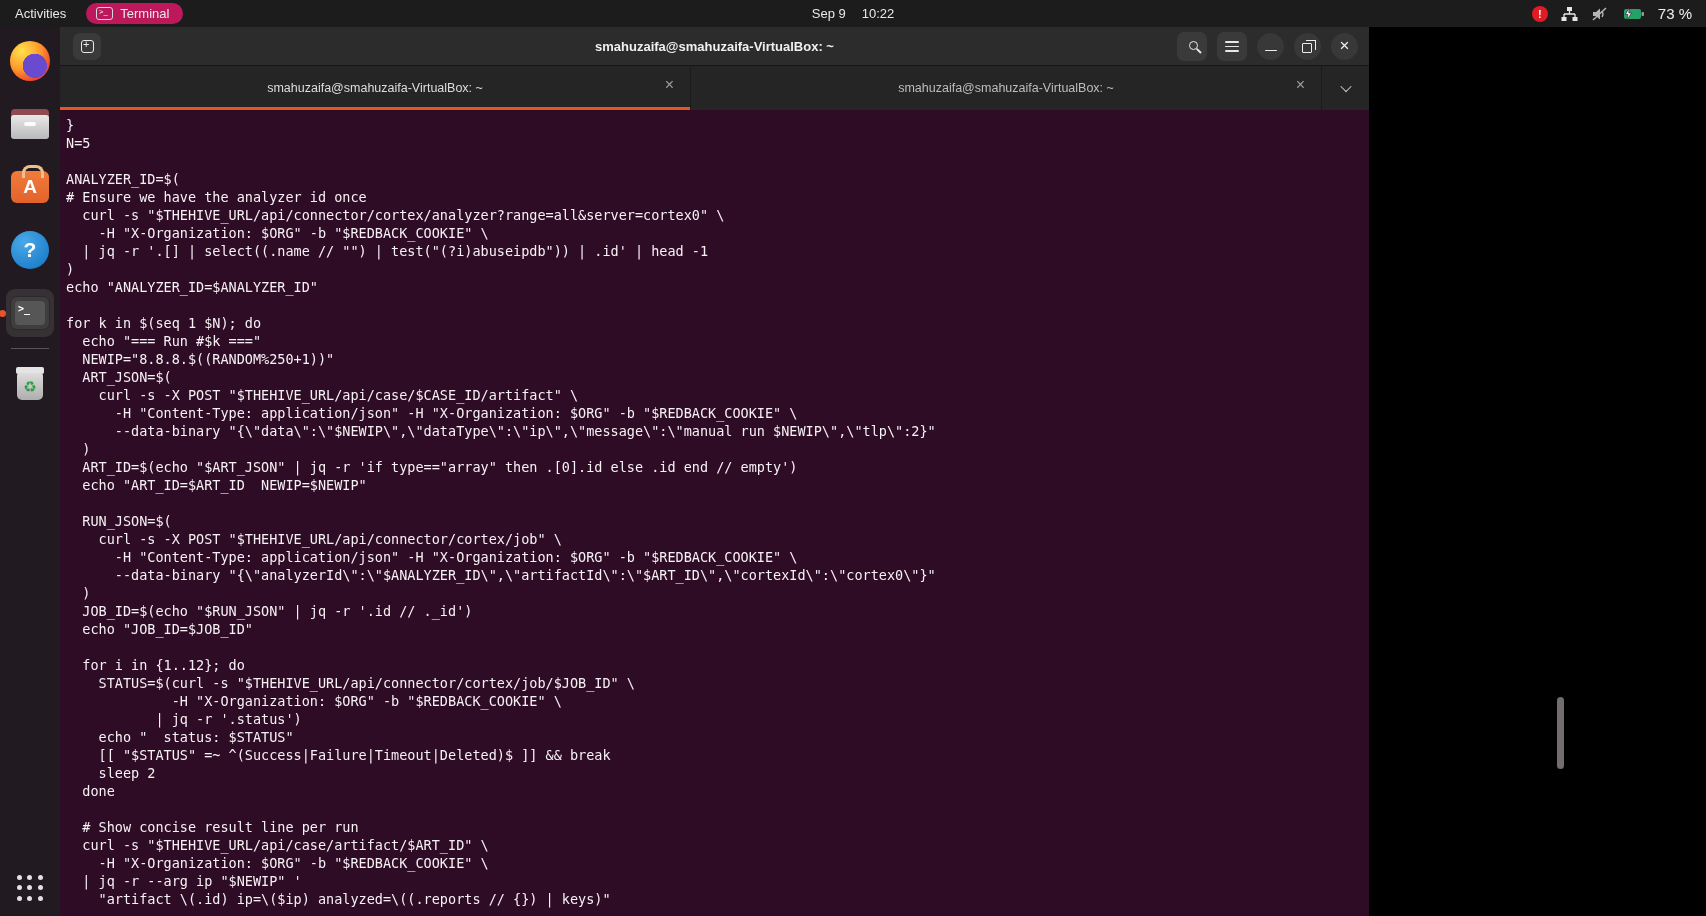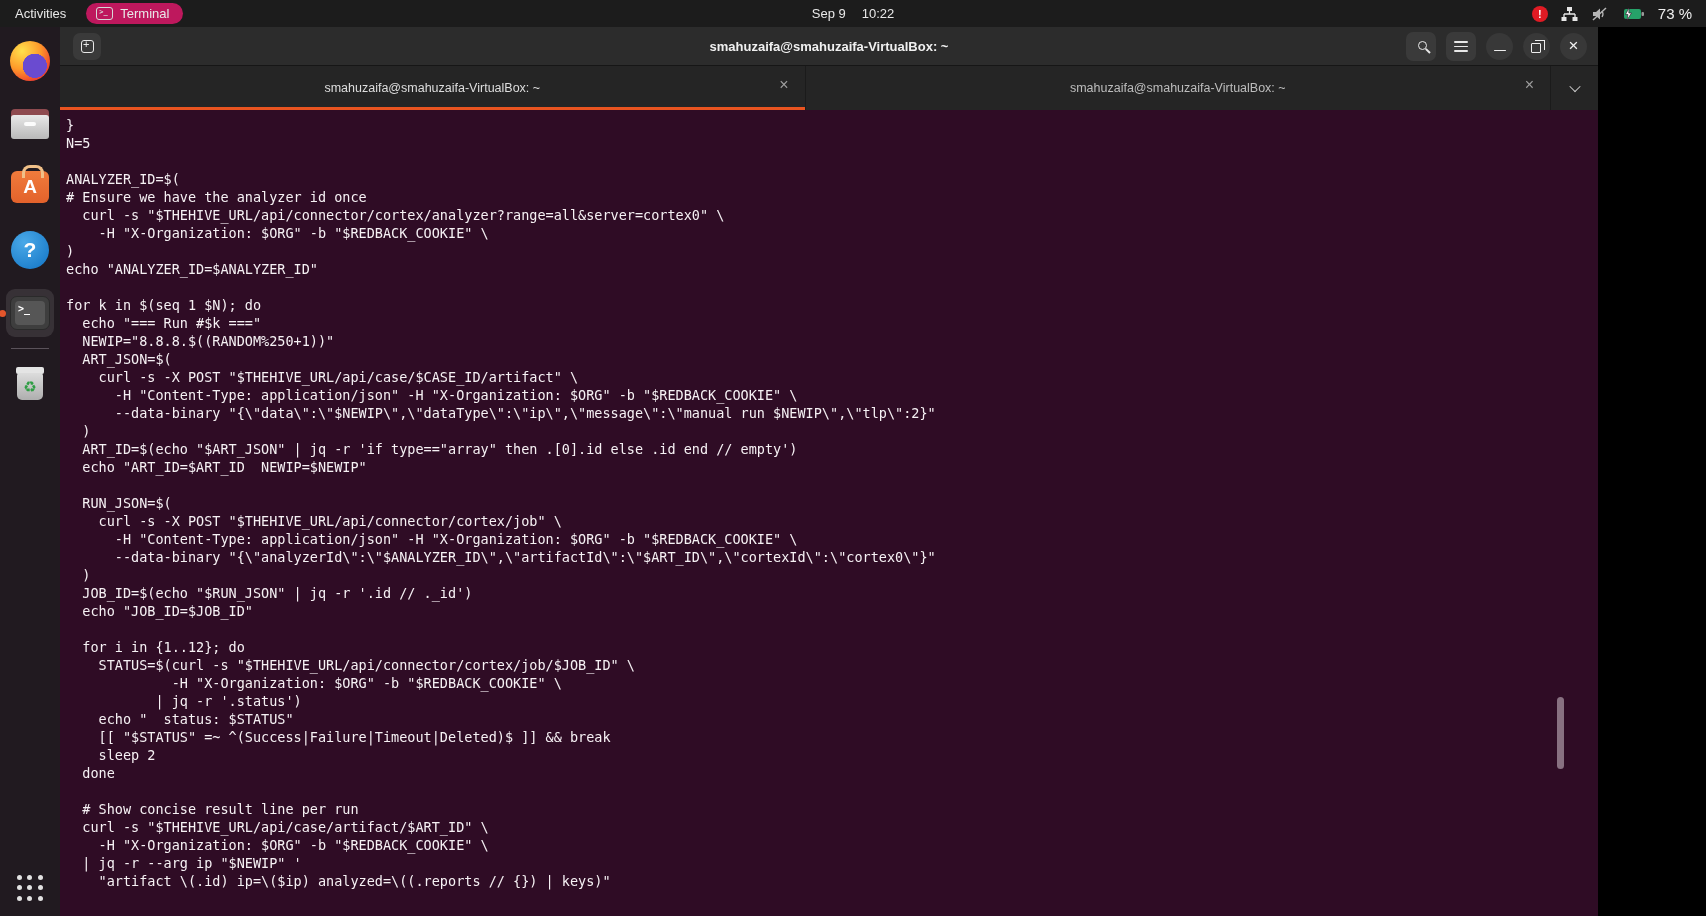--- a/index.html
+++ b/index.html
@@ -48,21 +48,21 @@
   .dock-sep { width:38px; height:1px; background:#5a525a; margin:-4px 0; }
   .ico-trash { width:34px; height:34px; position:relative; }
   .ico-trash .lid { position:absolute; top:0; left:3px; width:28px; height:7px; background:#e4e4e4; border-radius:2px; }
   .ico-trash .bin { position:absolute; top:6px; left:4px; width:26px; height:27px; background:linear-gradient(#dcdcdc,#aeaeae);
       border-radius:3px 3px 5px 5px; display:flex; align-items:center; justify-content:center; color:#2e9e44; font-size:15px; }
   .show-apps { position:absolute; bottom:12px; left:14px; width:32px; height:32px;
       display:grid; grid-template-columns:repeat(3,1fr); place-items:center; }
   .show-apps i { width:5px; height:5px; border-radius:50%; background:#e2e2e2; }
 
   
-  .window { position:absolute; left:60px; top:27px; width:1538px; height:889px; display:flex; flex-direction:column; }
+  .window { position:absolute; left:60px; top:27px; width:1309px; height:889px; display:flex; flex-direction:column; }
   .headerbar { height:39px; background:#2c2c2c; border-bottom:1px solid #161616; position:relative;
       display:flex; align-items:center; }
   .hb-title { position:absolute; left:0; right:0; text-align:center; color:#f0f0f0; font-size:13px; font-weight:bold; }
   .newtab-btn { position:absolute; left:13px; top:6px; width:28px; height:27px; background:#3a3a3a; border-radius:7px;
       display:flex; align-items:center; justify-content:center; }
   .newtab-ico { width:13px; height:13px; border:1.3px solid #e8e8e8; border-radius:3px; position:relative; }
   .newtab-ico::after { content:"+"; position:absolute; left:1.5px; top:-3px; font-size:11px; color:#e8e8e8; }
   .hb-right { position:absolute; right:11px; top:0; height:39px; display:flex; align-items:center; gap:10px; }
   .hb-sq { width:30px; height:29px; background:#3a3a3a; border-radius:7px; display:flex; align-items:center; justify-content:center; }
   .hb-circ { width:27px; height:27px; background:#383838; border-radius:50%; display:flex; align-items:center; justify-content:center; }
@@ -222,20 +222,21 @@
   </div>
 
   <div class="terminal">
       <div class="tl"><span>}</span></div>
       <div class="tl"><span>N=5</span></div>
       <div class="tl"><span>&nbsp;</span></div>
       <div class="tl"><span>ANALYZER_ID=$(</span></div>
       <div class="tl"><span># Ensure we have the analyzer id once</span></div>
       <div class="tl"><span>  curl -s "$THEHIVE_URL/api/connector/cortex/analyzer?range=all&amp;server=cortex0" \</span></div>
       <div class="tl"><span>    -H "X-Organization: $ORG" -b "$REDBACK_COOKIE" \</span></div>
+      <div class="tl"><span>  | jq -r '.[] | select((.name // "") | test("(?i)abuseipdb")) | .id' | head -1</span></div>
       <div class="tl"><span>)</span></div>
       <div class="tl"><span>echo "ANALYZER_ID=$ANALYZER_ID"</span></div>
       <div class="tl"><span>&nbsp;</span></div>
       <div class="tl"><span>for k in $(seq 1 $N); do</span></div>
       <div class="tl"><span>  echo "=== Run #$k ==="</span></div>
       <div class="tl"><span>  NEWIP="8.8.8.$((RANDOM%250+1))"</span></div>
       <div class="tl"><span>  ART_JSON=$(</span></div>
       <div class="tl"><span>    curl -s -X POST "$THEHIVE_URL/api/case/$CASE_ID/artifact" \</span></div>
       <div class="tl"><span>      -H "Content-Type: application/json" -H "X-Organization: $ORG" -b "$REDBACK_COOKIE" \</span></div>
       <div class="tl"><span>      --data-binary "{\"data\":\"$NEWIP\",\"dataType\":\"ip\",\"message\":\"manual run $NEWIP\",\"tlp\":2}"</span></div>

